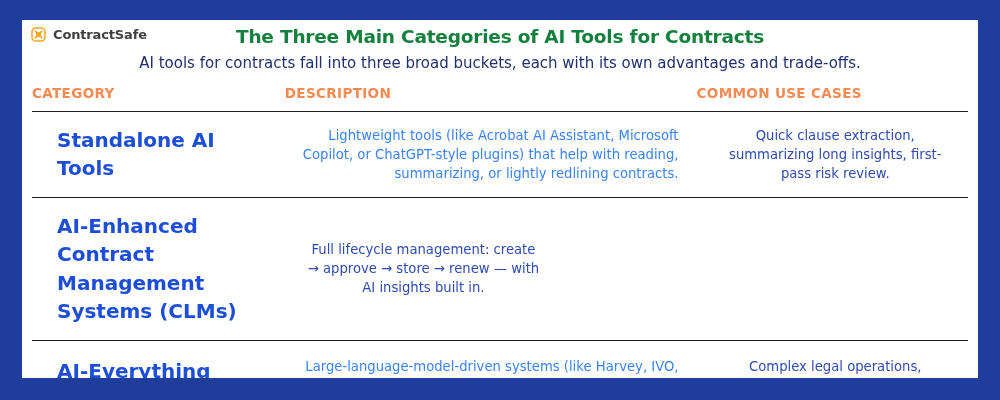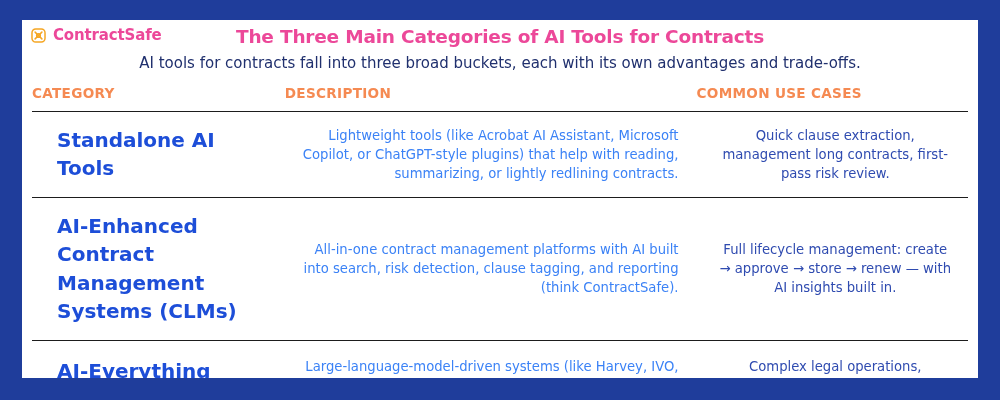--- a/index.html
+++ b/index.html
@@ -41,33 +41,33 @@
     display: flex;
     align-items: center;
     gap: 6px;
   }
   .logo-mark {
     width: 17px;
     height: 17px;
     display: block;
   }
   .logo-text {
-    font-size: 15px;
+    font-size: 13px;
     font-weight: 700;
-    color: #ec4899;
+    color: #404040;
     letter-spacing: -0.15px;
     white-space: nowrap;
   }
 
   
   .title {
     text-align: center;
     font-size: 18.5px;
     font-weight: 700;
-    color: #ec4899;
+    color: #15803d;
     letter-spacing: -0.2px;
     padding-top: 5px;
     line-height: 1.25;
   }
   .subtitle {
     text-align: center;
     font-size: 15px;
     font-weight: 400;
     color: #20306e;
     padding-top: 6px;
@@ -164,28 +164,27 @@
         <div class="th col-1">CATEGORY</div>
         <div class="th col-2">DESCRIPTION</div>
         <div class="th col-3">COMMON USE CASES</div>
       </div>
 
       <div class="divider"></div>
 
       <div class="trow row-1">
         <div class="td category col-1">Standalone AI Tools</div>
         <div class="td description col-2">Lightweight tools (like Acrobat AI Assistant, Microsoft Copilot, or ChatGPT-style plugins) that help with reading, summarizing, or lightly redlining contracts.</div>
-        <div class="td usecases col-3">Quick clause extraction, management long contracts, first-pass risk review.</div>
+        <div class="td usecases col-3">Quick clause extraction, summarizing long insights, first-pass risk review.</div>
       </div>
 
       <div class="divider"></div>
 
       <div class="trow row-2">
         <div class="td category col-1">AI-Enhanced Contract Management Systems (CLMs)</div>
-        <div class="td description col-2">All-in-one contract management platforms with AI built into search, risk detection, clause tagging, and reporting (think ContractSafe).</div>
         <div class="td usecases col-3">Full lifecycle management: create → approve → store → renew — with AI insights built in.</div>
       </div>
 
       <div class="divider"></div>
 
       <div class="trow row-3">
         <div class="td category col-1">AI-Everything Legal Platforms</div>
         <div class="td description col-2">Large-language-model-driven systems (like Harvey, IVO, Luminance) that perform deep document analysis, legal research, and predictive reasoning.</div>
         <div class="td usecases col-3">Complex legal operations, compliance modeling, multi-department contract analysis.</div>
       </div>

